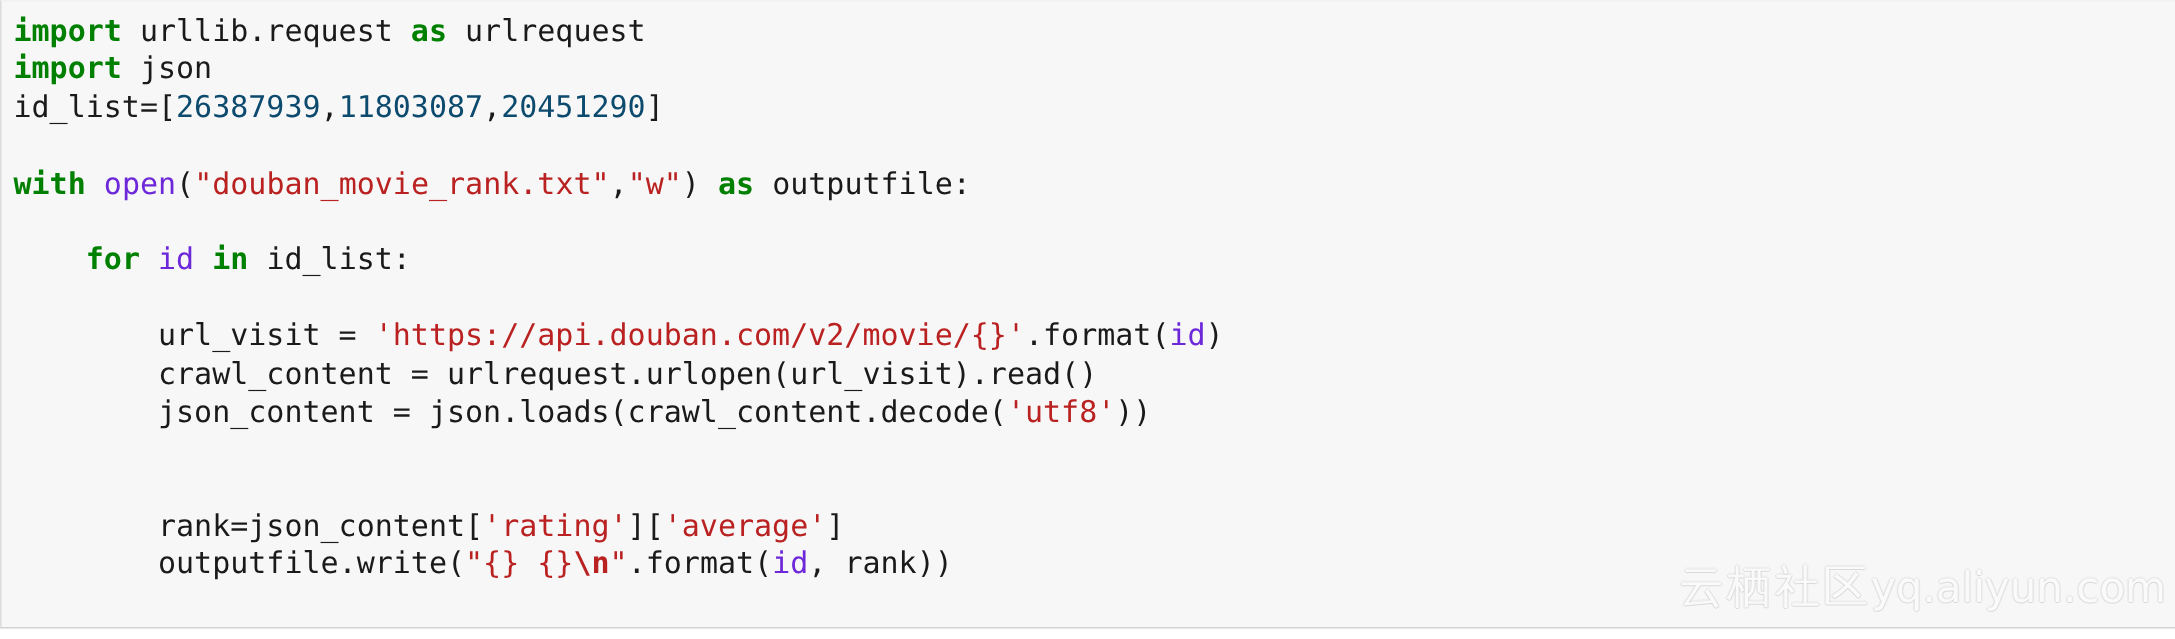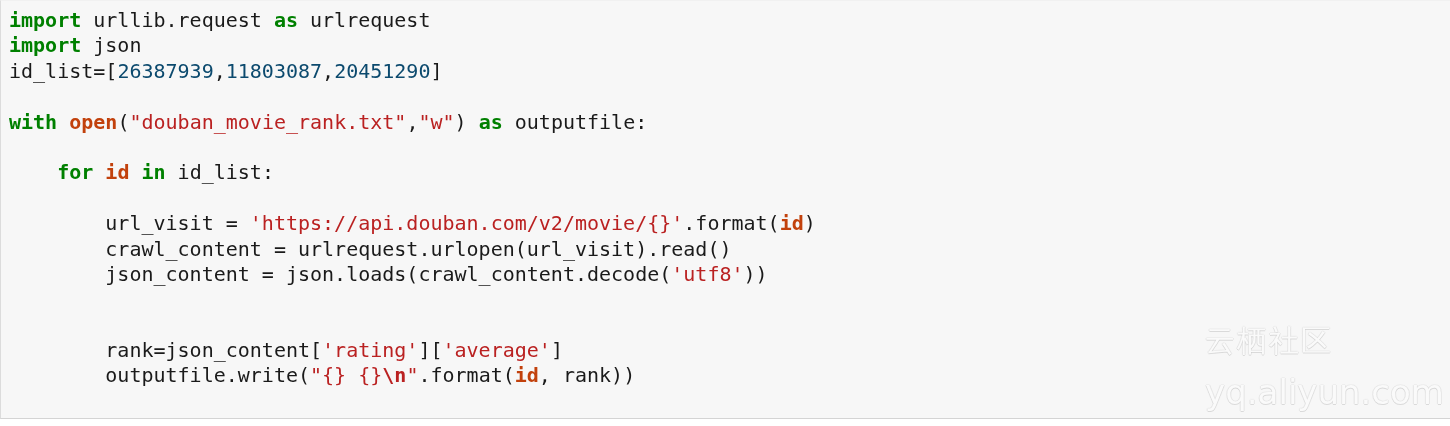--- a/index.html
+++ b/index.html
@@ -45,56 +45,54 @@
   .ln {
     height: 25.4px;
     white-space: pre;
   }
   .ln.blank {
     height: 25.4px;
   }
 
   
   .tok-kw    { color: #008000; font-weight: bold; }   
-  .tok-bi    { color: #c2410c; font-weight: bold; } 
+  .tok-bi    { color: #6d28d9; font-weight: normal; } 
   .tok-num   { color: #0c4a6e; font-weight: normal; } 
   .tok-str   { color: #ba2121; font-weight: normal; } 
   .tok-esc   { color: #ba2121; font-weight: bold; }   
   .tok-txt   { color: #1a1a1a; }
 
   
   #watermark {
     position: absolute;
     right: 6px;
     bottom: 6px;
     z-index: 3;
     display: flex;
     align-items: baseline;
-    gap: 10px;
     pointer-events: none;
     user-select: none;
     opacity: 0.92;
-    flex-direction: column;
   }
   #watermark .wm-cn,
   #watermark .wm-en {
     color: #fbfbfb;
     font-family: "DejaVu Sans", "Liberation Sans", sans-serif;
     text-shadow:
        0px 1px 0 rgba(190,190,190,0.55),
        1px 0px 0 rgba(205,205,205,0.40),
       -1px 0px 0 rgba(205,205,205,0.40),
        0px -1px 0 rgba(215,215,215,0.30);
   }
   #watermark .wm-cn {
     font-size: 30px;
     letter-spacing: 2px;
   }
   #watermark .wm-en {
-    font-size: 34px;
+    font-size: 28px;
     letter-spacing: 0px;
   }
 </style>
 </head>
 <body>
 
 <div id="code-block">
 
   <div id="code-lines"><div class="ln"><span class="tok-kw">import</span><span class="tok-txt"> urllib.request </span><span class="tok-kw">as</span><span class="tok-txt"> urlrequest</span></div><div class="ln"><span class="tok-kw">import</span><span class="tok-txt"> json</span></div><div class="ln"><span class="tok-txt">id_list=[</span><span class="tok-num">26387939</span><span class="tok-txt">,</span><span class="tok-num">11803087</span><span class="tok-txt">,</span><span class="tok-num">20451290</span><span class="tok-txt">]</span></div><div class="ln blank">&nbsp;</div><div class="ln"><span class="tok-kw">with</span><span class="tok-txt"> </span><span class="tok-bi">open</span><span class="tok-txt">(</span><span class="tok-str">"douban_movie_rank.txt"</span><span class="tok-txt">,</span><span class="tok-str">"w"</span><span class="tok-txt">) </span><span class="tok-kw">as</span><span class="tok-txt"> outputfile:</span></div><div class="ln blank">&nbsp;</div><div class="ln"><span class="tok-txt">    </span><span class="tok-kw">for</span><span class="tok-txt"> </span><span class="tok-bi">id</span><span class="tok-txt"> </span><span class="tok-kw">in</span><span class="tok-txt"> id_list:</span></div><div class="ln blank">&nbsp;</div><div class="ln"><span class="tok-txt">        url_visit = </span><span class="tok-str">'https://api.douban.com/v2/movie/{}'</span><span class="tok-txt">.format(</span><span class="tok-bi">id</span><span class="tok-txt">)</span></div><div class="ln"><span class="tok-txt">        crawl_content = urlrequest.urlopen(url_visit).read()</span></div><div class="ln"><span class="tok-txt">        json_content = json.loads(crawl_content.decode(</span><span class="tok-str">'utf8'</span><span class="tok-txt">))</span></div><div class="ln blank">&nbsp;</div><div class="ln blank">&nbsp;</div><div class="ln"><span class="tok-txt">        rank=json_content[</span><span class="tok-str">'rating'</span><span class="tok-txt">][</span><span class="tok-str">'average'</span><span class="tok-txt">]</span></div><div class="ln"><span class="tok-txt">        outputfile.write(</span><span class="tok-str">"{} {}</span><span class="tok-esc">\n</span><span class="tok-str">"</span><span class="tok-txt">.format(</span><span class="tok-bi">id</span><span class="tok-txt">, rank))</span></div></div>
 

